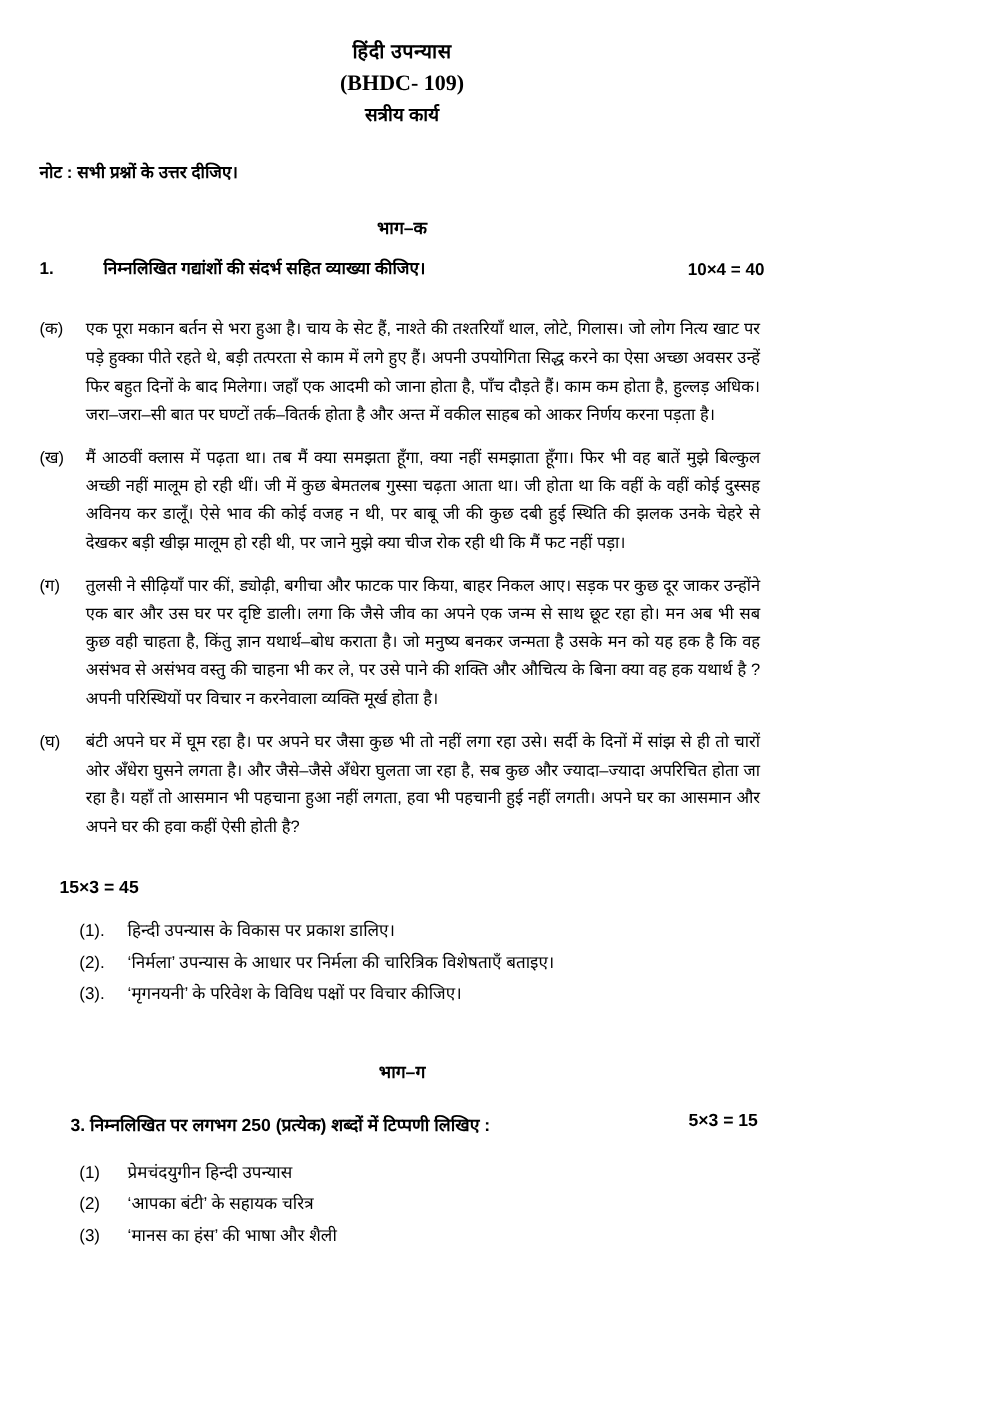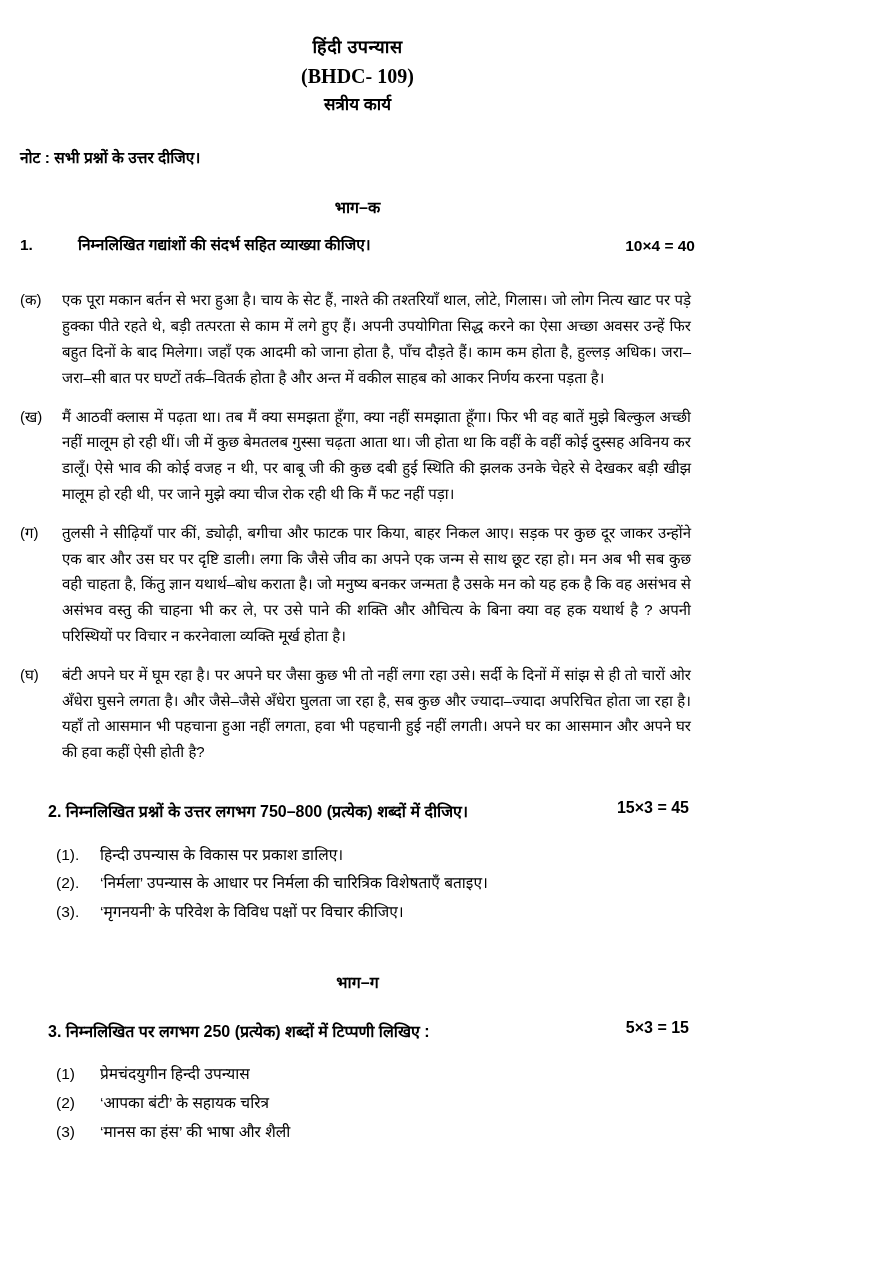--- a/index.html
+++ b/index.html
@@ -11,21 +11,21 @@
     width: 893px;
     min-height: 1280px;
     font-family: "Liberation Sans", "DejaVu Sans", sans-serif;
     color: #000000;
     -webkit-font-smoothing: antialiased;
   }
   .page {
     width: 723px;
     min-height: 1280px;
     box-sizing: border-box;
-    padding: 26px 28px 18px 20px;
+    padding: 26px 28px 18px 36px;
     position: relative;
   }
 
   
   .doc-header {
     text-align: center;
     margin-top: 8px;
   }
   .title-hi {
     font-size: 18px;
@@ -209,21 +209,20 @@
 
   <div class="passage">
     <div class="passage-label">(घ)</div>
     <div class="passage-body">बंटी अपने घर में घूम रहा है। पर अपने घर जैसा कुछ भी तो नहीं लगा रहा उसे। सर्दी के दिनों में सांझ से ही तो चारों ओर अँधेरा घुसने लगता है। और जैसे–जैसे अँधेरा घुलता जा रहा है, सब कुछ और ज्यादा–ज्यादा अपरिचित होता जा रहा है। यहाँ तो आसमान भी पहचाना हुआ नहीं लगता, हवा भी पहचानी हुई नहीं लगती। अपने घर का आसमान और अपने घर की हवा कहीं ऐसी होती है?</div>
   </div>
 
   <div class="spacer-lg"></div>
 
 
   <div class="block-q">
-    <div class="block-text">2. निम्नलिखित प्रश्नों के उत्तर लगभग 750–800 (प्रत्येक) शब्दों में दीजिए।</div>
     <div class="block-marks">15×3 = 45</div>
   </div>
 
   <div class="sub-list">
     <div class="sub-item">
       <span class="sub-marker">(1).</span>
       <span class="sub-text">हिन्दी उपन्यास के विकास पर प्रकाश डालिए।</span>
     </div>
     <div class="sub-item">
       <span class="sub-marker">(2).</span>

